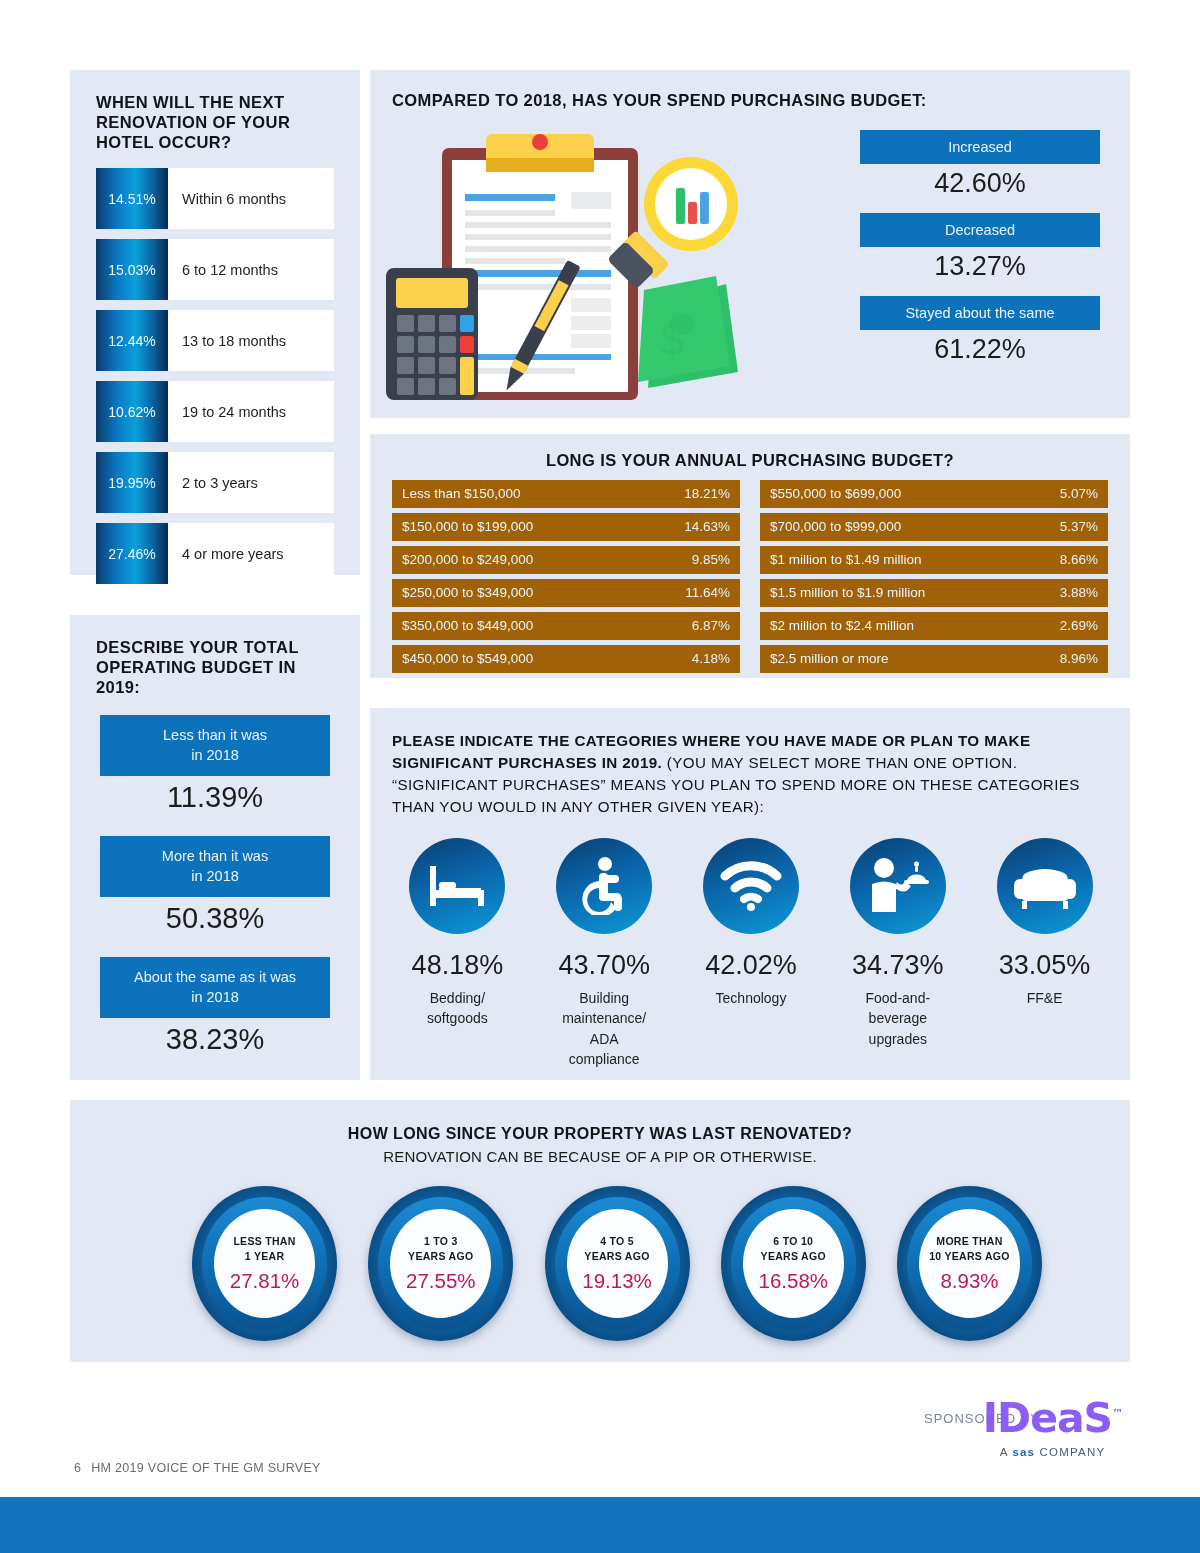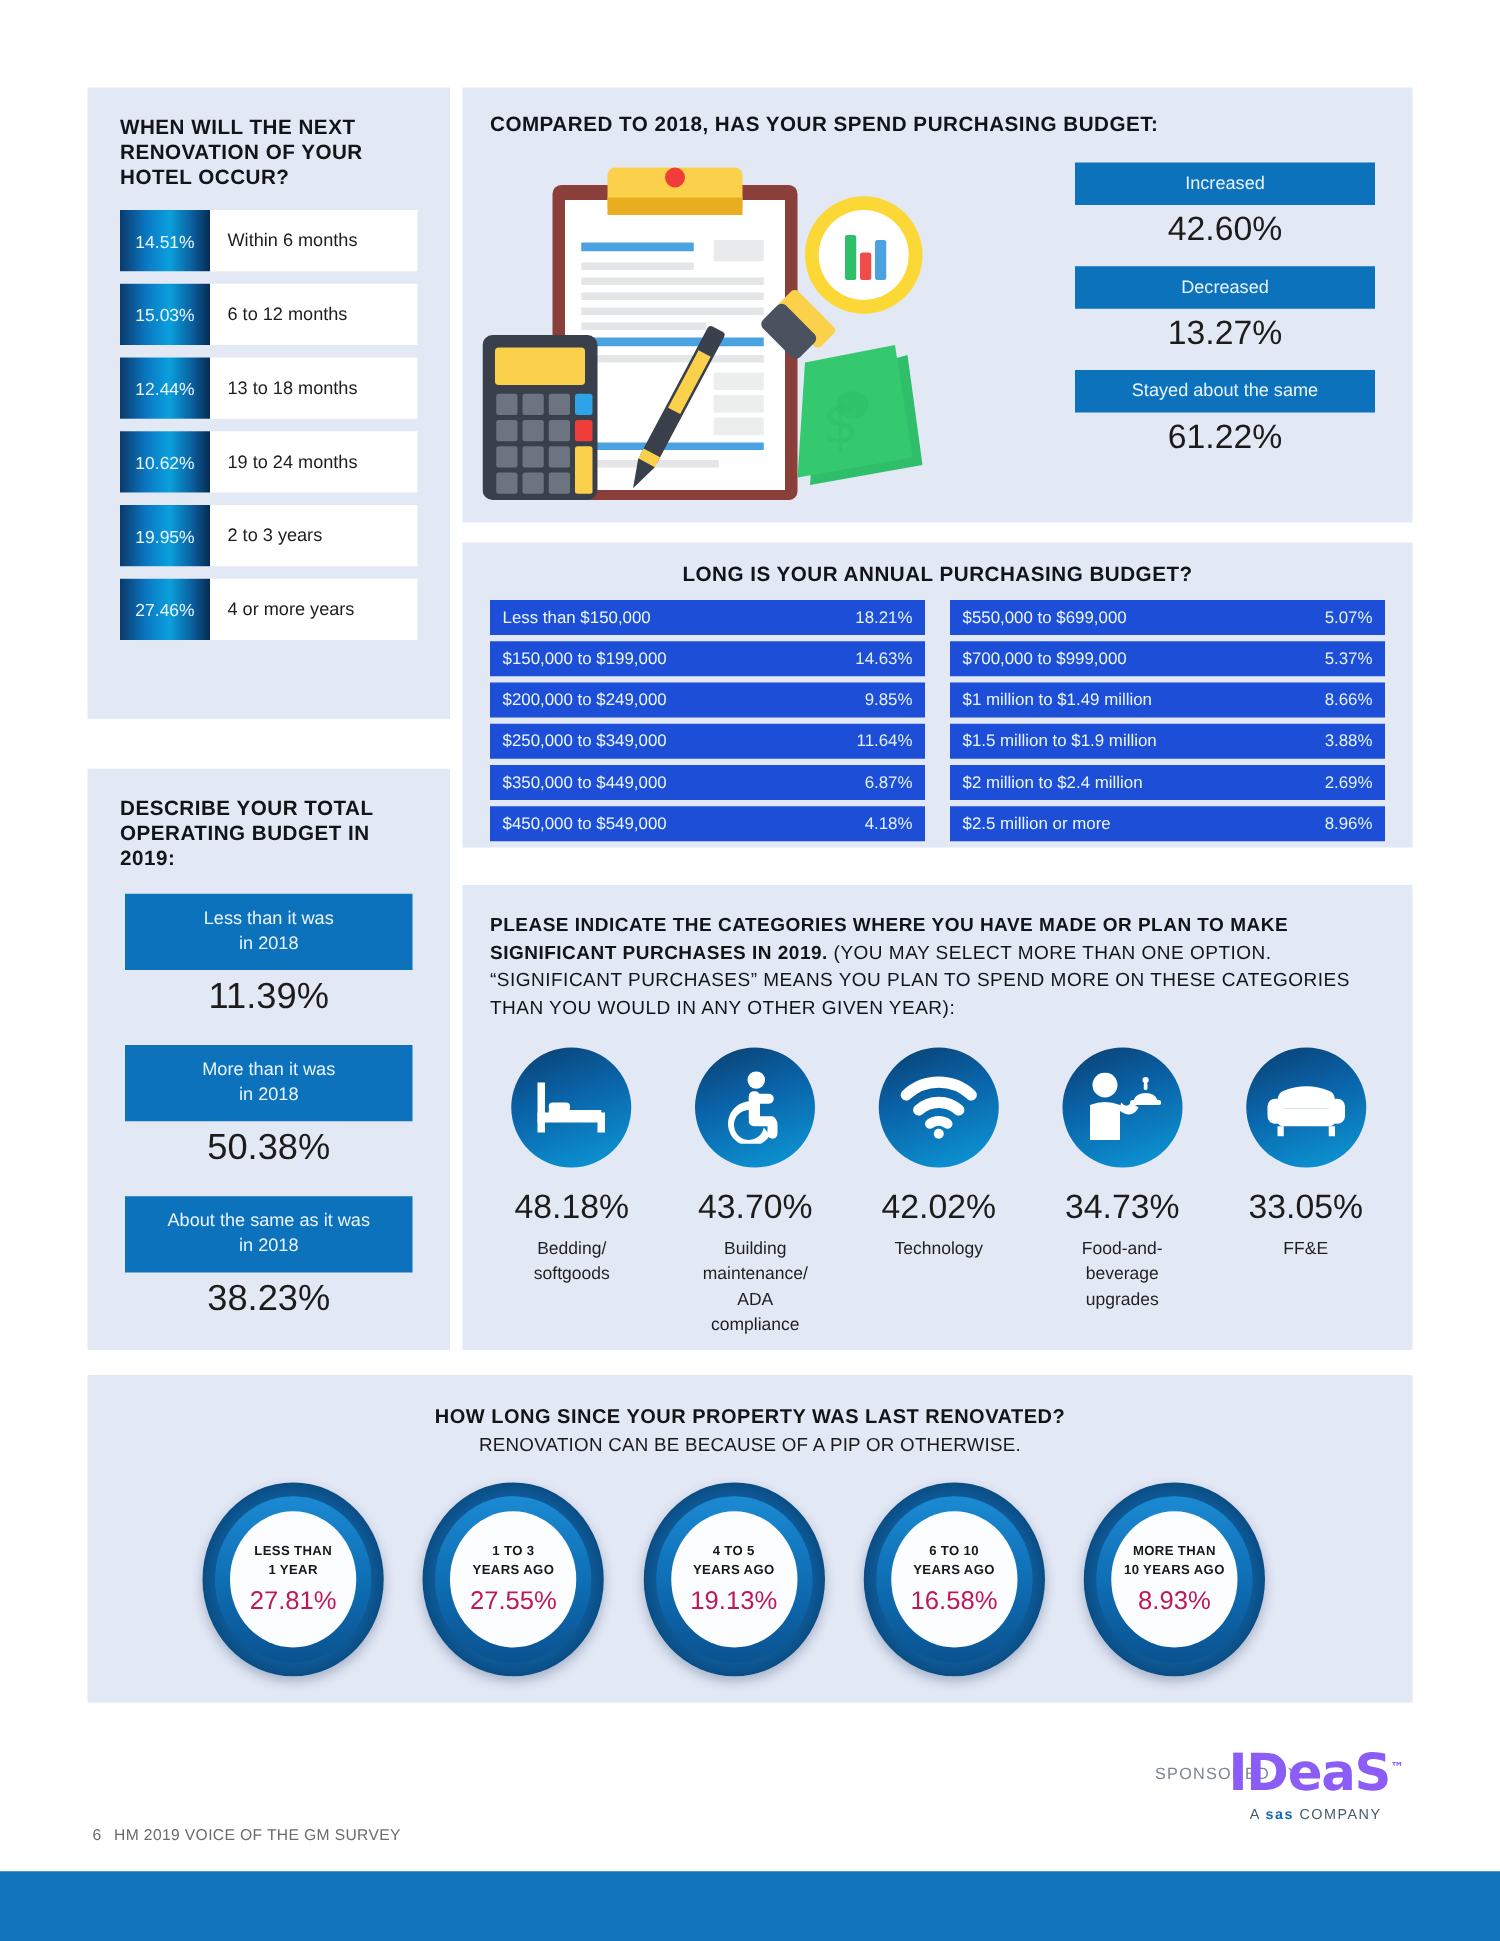--- a/index.html
+++ b/index.html
@@ -11,21 +11,21 @@
   .panel{background:#e3e8f5;position:absolute;}
   .hdg{
     font-weight:bold;color:#111418;letter-spacing:.4px;line-height:1.22;
     font-family:"Liberation Sans", sans-serif;
   }
 
   
   #panelA{left:70px;top:70px;width:290px;height:505px;}
   #panelA .hdg{position:absolute;left:26px;top:22px;width:240px;font-size:16.5px;}
   .renlist{position:absolute;left:26px;top:98px;width:238px;}
-  .renrow{display:flex;height:49px;margin-bottom:10px;background:#ffffff;}
+  .renrow{display:flex;height:61px;margin-bottom:10px;background:#ffffff;}
   .renpct{
     width:72px;flex:0 0 72px;display:flex;align-items:center;justify-content:center;
     color:#eaf6ff;font-size:14px;
     background:linear-gradient(90deg,#0a3a6b 0%,#0b79c4 30%,#0aa0dd 55%,#0b5f9e 80%,#072c52 100%);
   }
   .renlabel{flex:1;display:flex;align-items:center;padding-left:14px;font-size:14.5px;color:#1d1d1d;}
 
   
   #panelB{left:370px;top:70px;width:760px;height:348px;}
   #panelB .hdg{position:absolute;left:22px;top:20px;font-size:16.5px;}
@@ -33,21 +33,21 @@
   .bbars{position:absolute;right:30px;top:60px;width:240px;}
   .bbar{background:#0d72bc;color:#eaf4ff;text-align:center;font-size:14.5px;
         padding:9px 4px;margin-bottom:2px;}
   .bpct{text-align:center;font-size:27px;color:#1c1c1c;margin:4px 0 14px 0;font-weight:400;}
 
   
   #panelC{left:370px;top:434px;width:760px;height:244px;}
   #panelC .hdg{position:absolute;left:0;top:16px;width:760px;text-align:center;font-size:16.5px;}
   .tabwrap{position:absolute;left:22px;top:46px;width:716px;display:flex;gap:20px;}
   .tcol{flex:1;}
-  .trow{background:#1d4ed8;color:#eaf6ff;display:flex;justify-content:space-between;
+  .trow{background:#a16207;color:#eaf6ff;display:flex;justify-content:space-between;
         font-size:13.5px;padding:6px 10px 7px 10px;margin-bottom:5px;}
   .trow .tv{opacity:.97;}
 
   
   #panelD{left:70px;top:615px;width:290px;height:465px;}
   #panelD .hdg{position:absolute;left:26px;top:22px;width:240px;font-size:16.5px;}
   .opgroup{position:absolute;left:30px;top:100px;width:230px;}
   .opbar{background:#0d72bc;color:#eaf4ff;text-align:center;font-size:14.5px;
          line-height:1.35;padding:11px 8px;}
   .oppct{text-align:center;font-size:29px;color:#1c1c1c;margin:5px 0 22px 0;}
@@ -62,21 +62,21 @@
     background:linear-gradient(160deg,#0a3f70 0%,#0a63a8 42%,#0c9ad8 100%);
     display:flex;align-items:center;justify-content:center;}
   .catpct{font-size:27px;color:#1c1c1c;margin-top:16px;}
   .catlab{font-size:14px;color:#1f1f1f;line-height:1.45;margin-top:7px;}
 
   
   #panelF{left:70px;top:1100px;width:1060px;height:262px;}
   #panelF .hdg{position:absolute;left:0;top:24px;width:1060px;text-align:center;font-size:16px;}
   #panelF .sub{position:absolute;left:0;top:48px;width:1060px;text-align:center;
                font-size:15px;color:#1a1a1a;letter-spacing:.2px;}
-  .circles{position:absolute;left:92px;top:86px;width:850px;display:flex;justify-content:space-between;}
+  .circles{position:absolute;left:122px;top:86px;width:850px;display:flex;justify-content:space-between;}
   .cwrap{width:145px;height:155px;position:relative;}
   .cring{position:absolute;inset:0;border-radius:50%;
      background:radial-gradient(closest-side,#0d6eb4 62%,#1a87cf 70%,#0f5f9e 80%,#0a4d85 100%);
      box-shadow:0 4px 9px rgba(20,50,90,.30);}
   .cring2{position:absolute;left:10px;top:11px;right:10px;bottom:11px;border-radius:50%;
      background:linear-gradient(180deg,#1b8ad3 0%,#0e6cb2 55%,#0a5290 100%);}
   .ccore{position:absolute;left:22px;top:23px;right:22px;bottom:23px;border-radius:50%;
      background:#fbfdff;display:flex;flex-direction:column;align-items:center;justify-content:center;}
   .clab{font-size:10.5px;font-weight:bold;color:#15181c;text-align:center;line-height:1.35;letter-spacing:.3px;}
   .cpct{font-size:20.5px;color:#be185d;margin-top:6px;}

